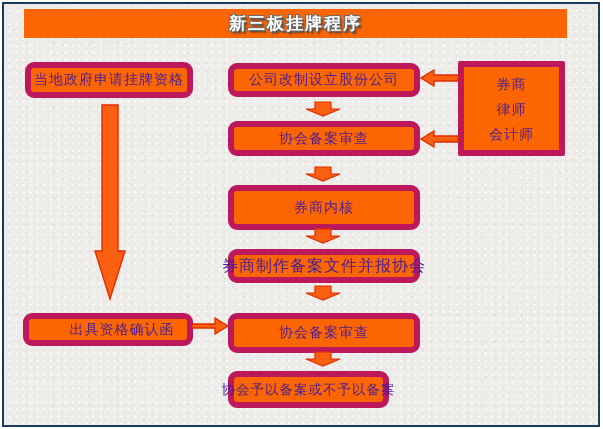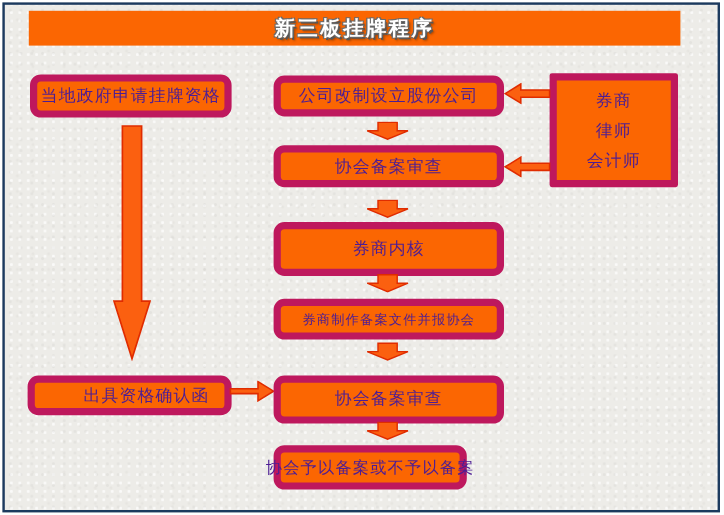--- a/index.html
+++ b/index.html
@@ -38,21 +38,21 @@
     display:flex;align-items:center;justify-content:center;
     color:#4c1d95;font-size:14px;letter-spacing:1px;
     box-sizing:border-box;
     white-space:nowrap;
   }
   .box-apply   {left:25px; top:62px; width:168px;height:36px;}
   .box-confirm {left:23px; top:313px;width:170px;height:33px;padding-left:28px;}
   .flow-1{left:228px;top:63px; width:192px;height:34px;}
   .flow-2{left:228px;top:121px;width:192px;height:35px;}
   .flow-3{left:228px;top:185px;width:192px;height:45px;}
-  .flow-4{left:228px;top:249px;width:192px;height:34px;font-size:11px;}
+  .flow-4{left:228px;top:249px;width:192px;height:34px;font-size:16px;}
   .flow-5{left:228px;top:313px;width:192px;height:40px;}
   .flow-6{left:228px;top:371px;width:161px;height:37px;font-size:13.5px;}
   .advisors{
     left:458px;top:61px;width:107px;height:95px;
     border-radius:2px;
     flex-direction:column;justify-content:space-around;
     padding:4px 0;
   }
   .advisors .line{line-height:1;}
   .arrow{position:absolute;}

